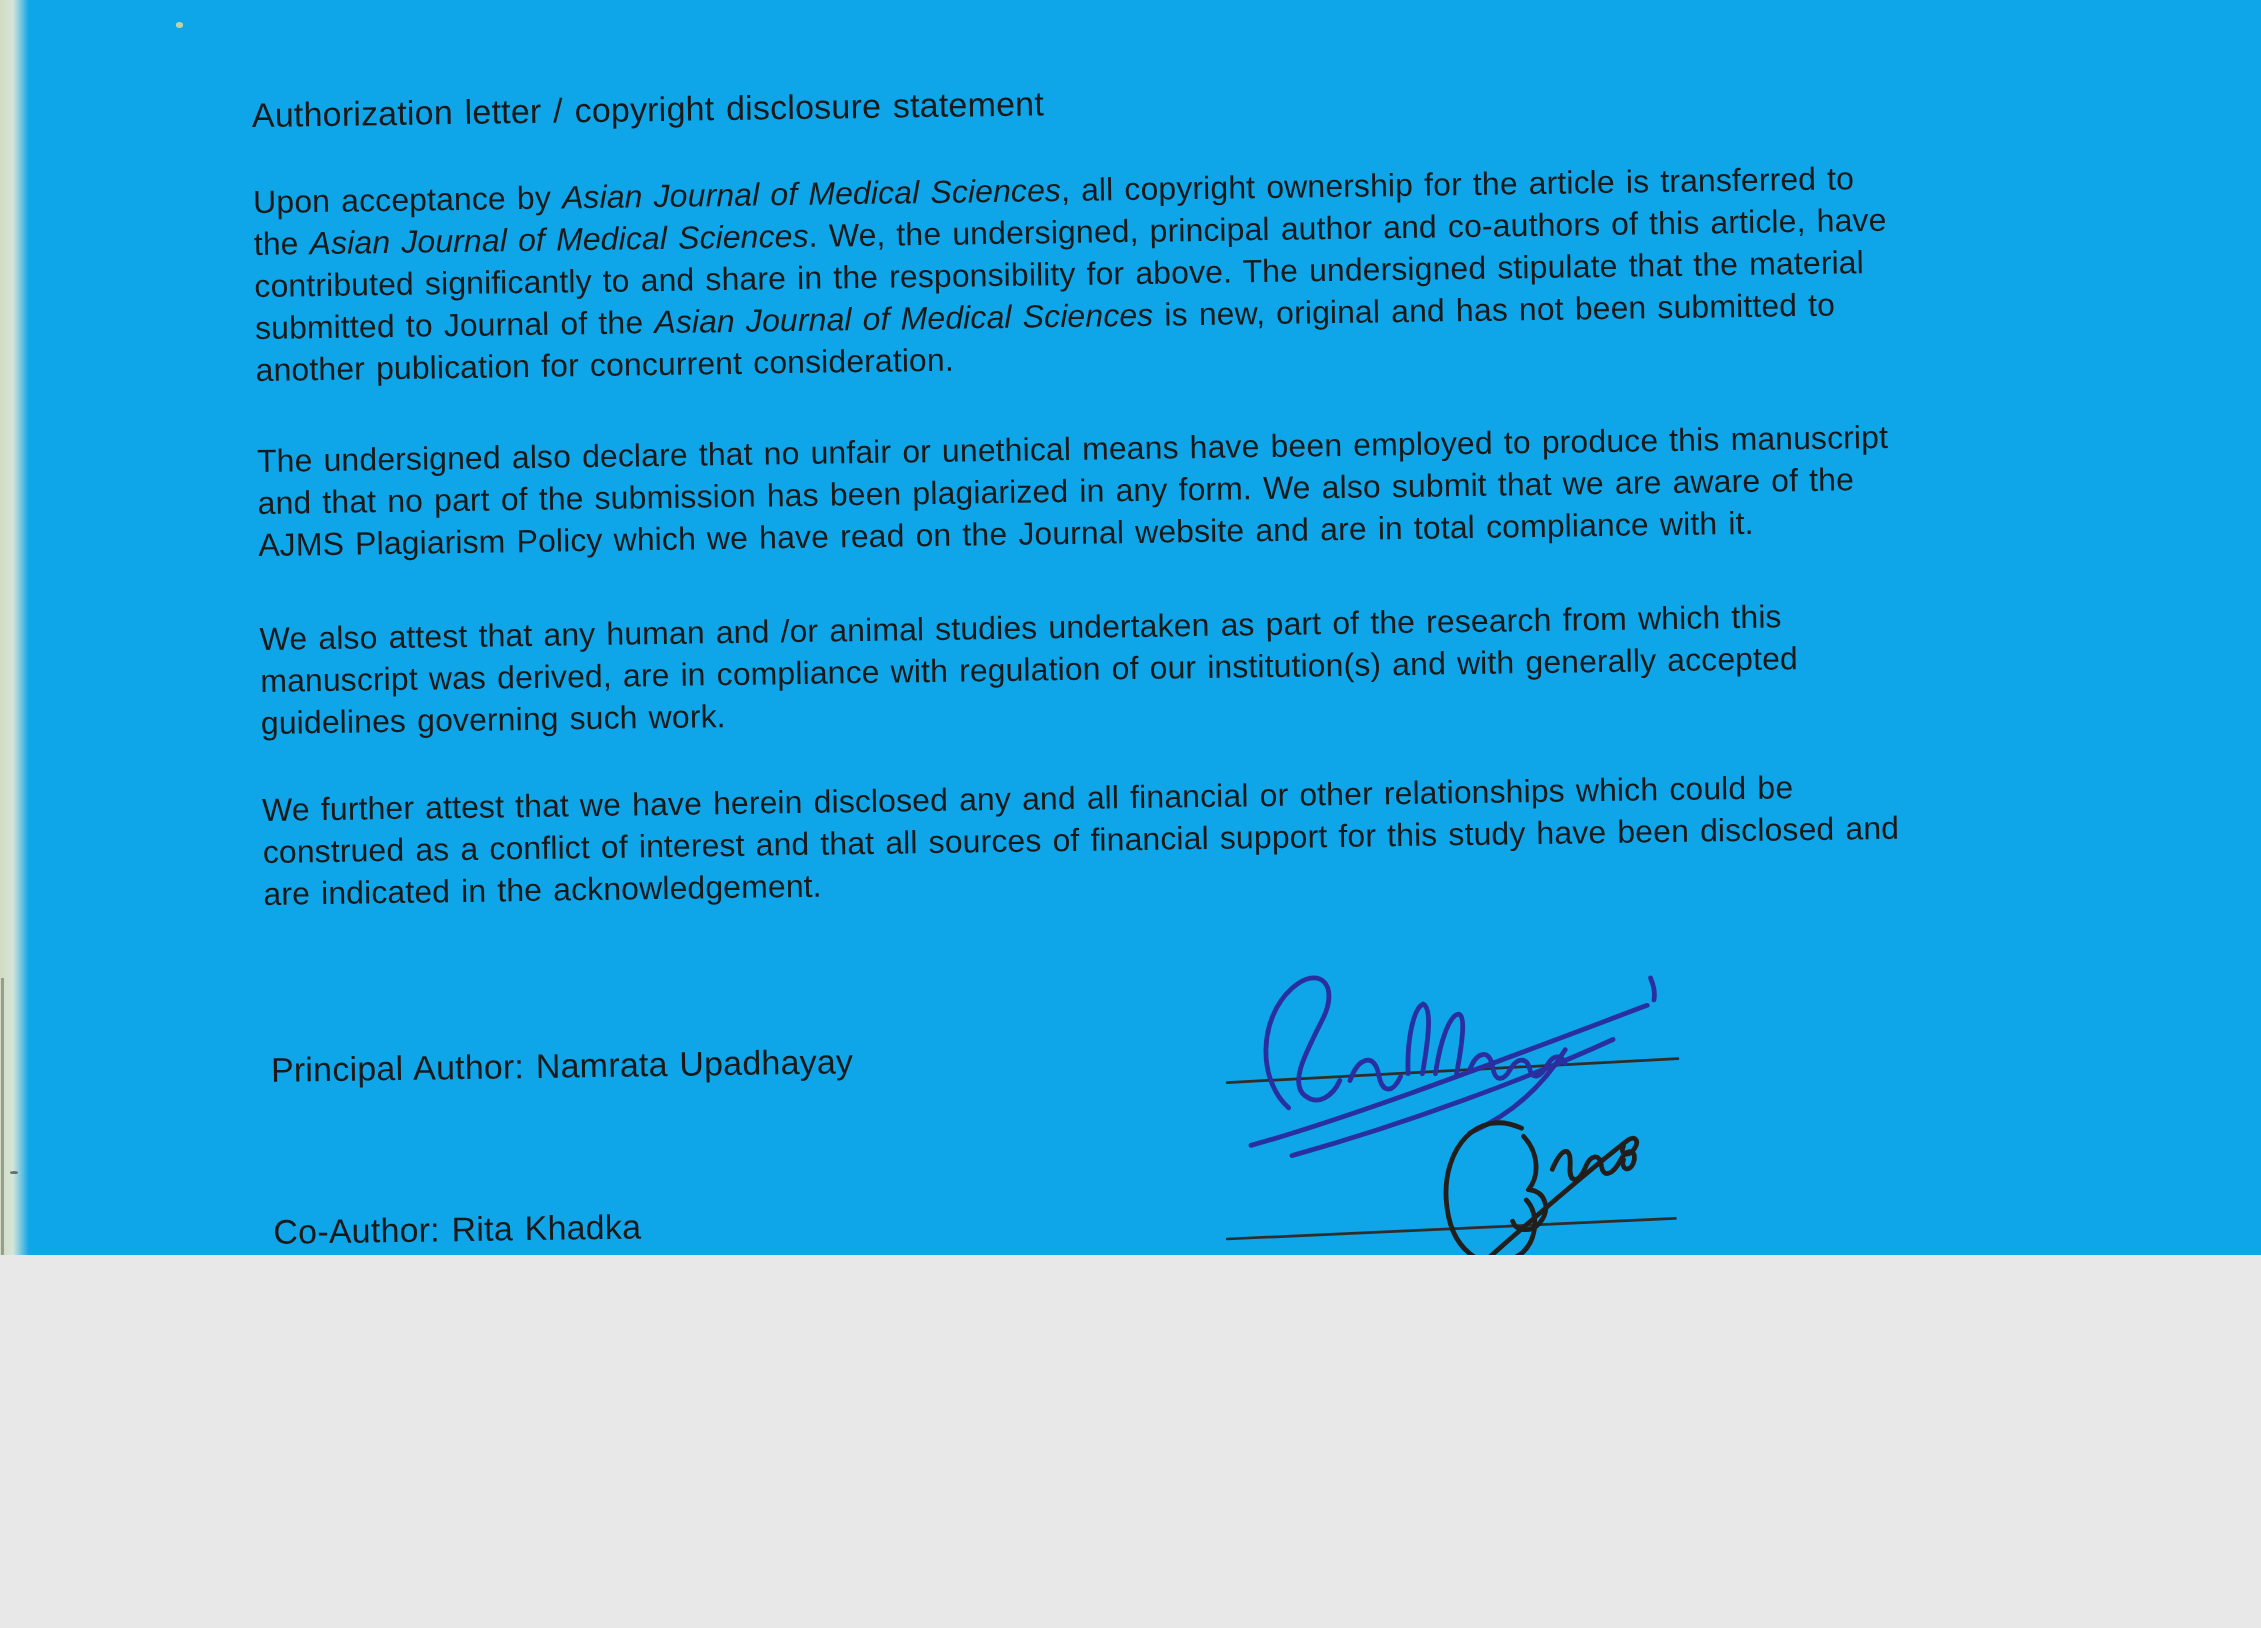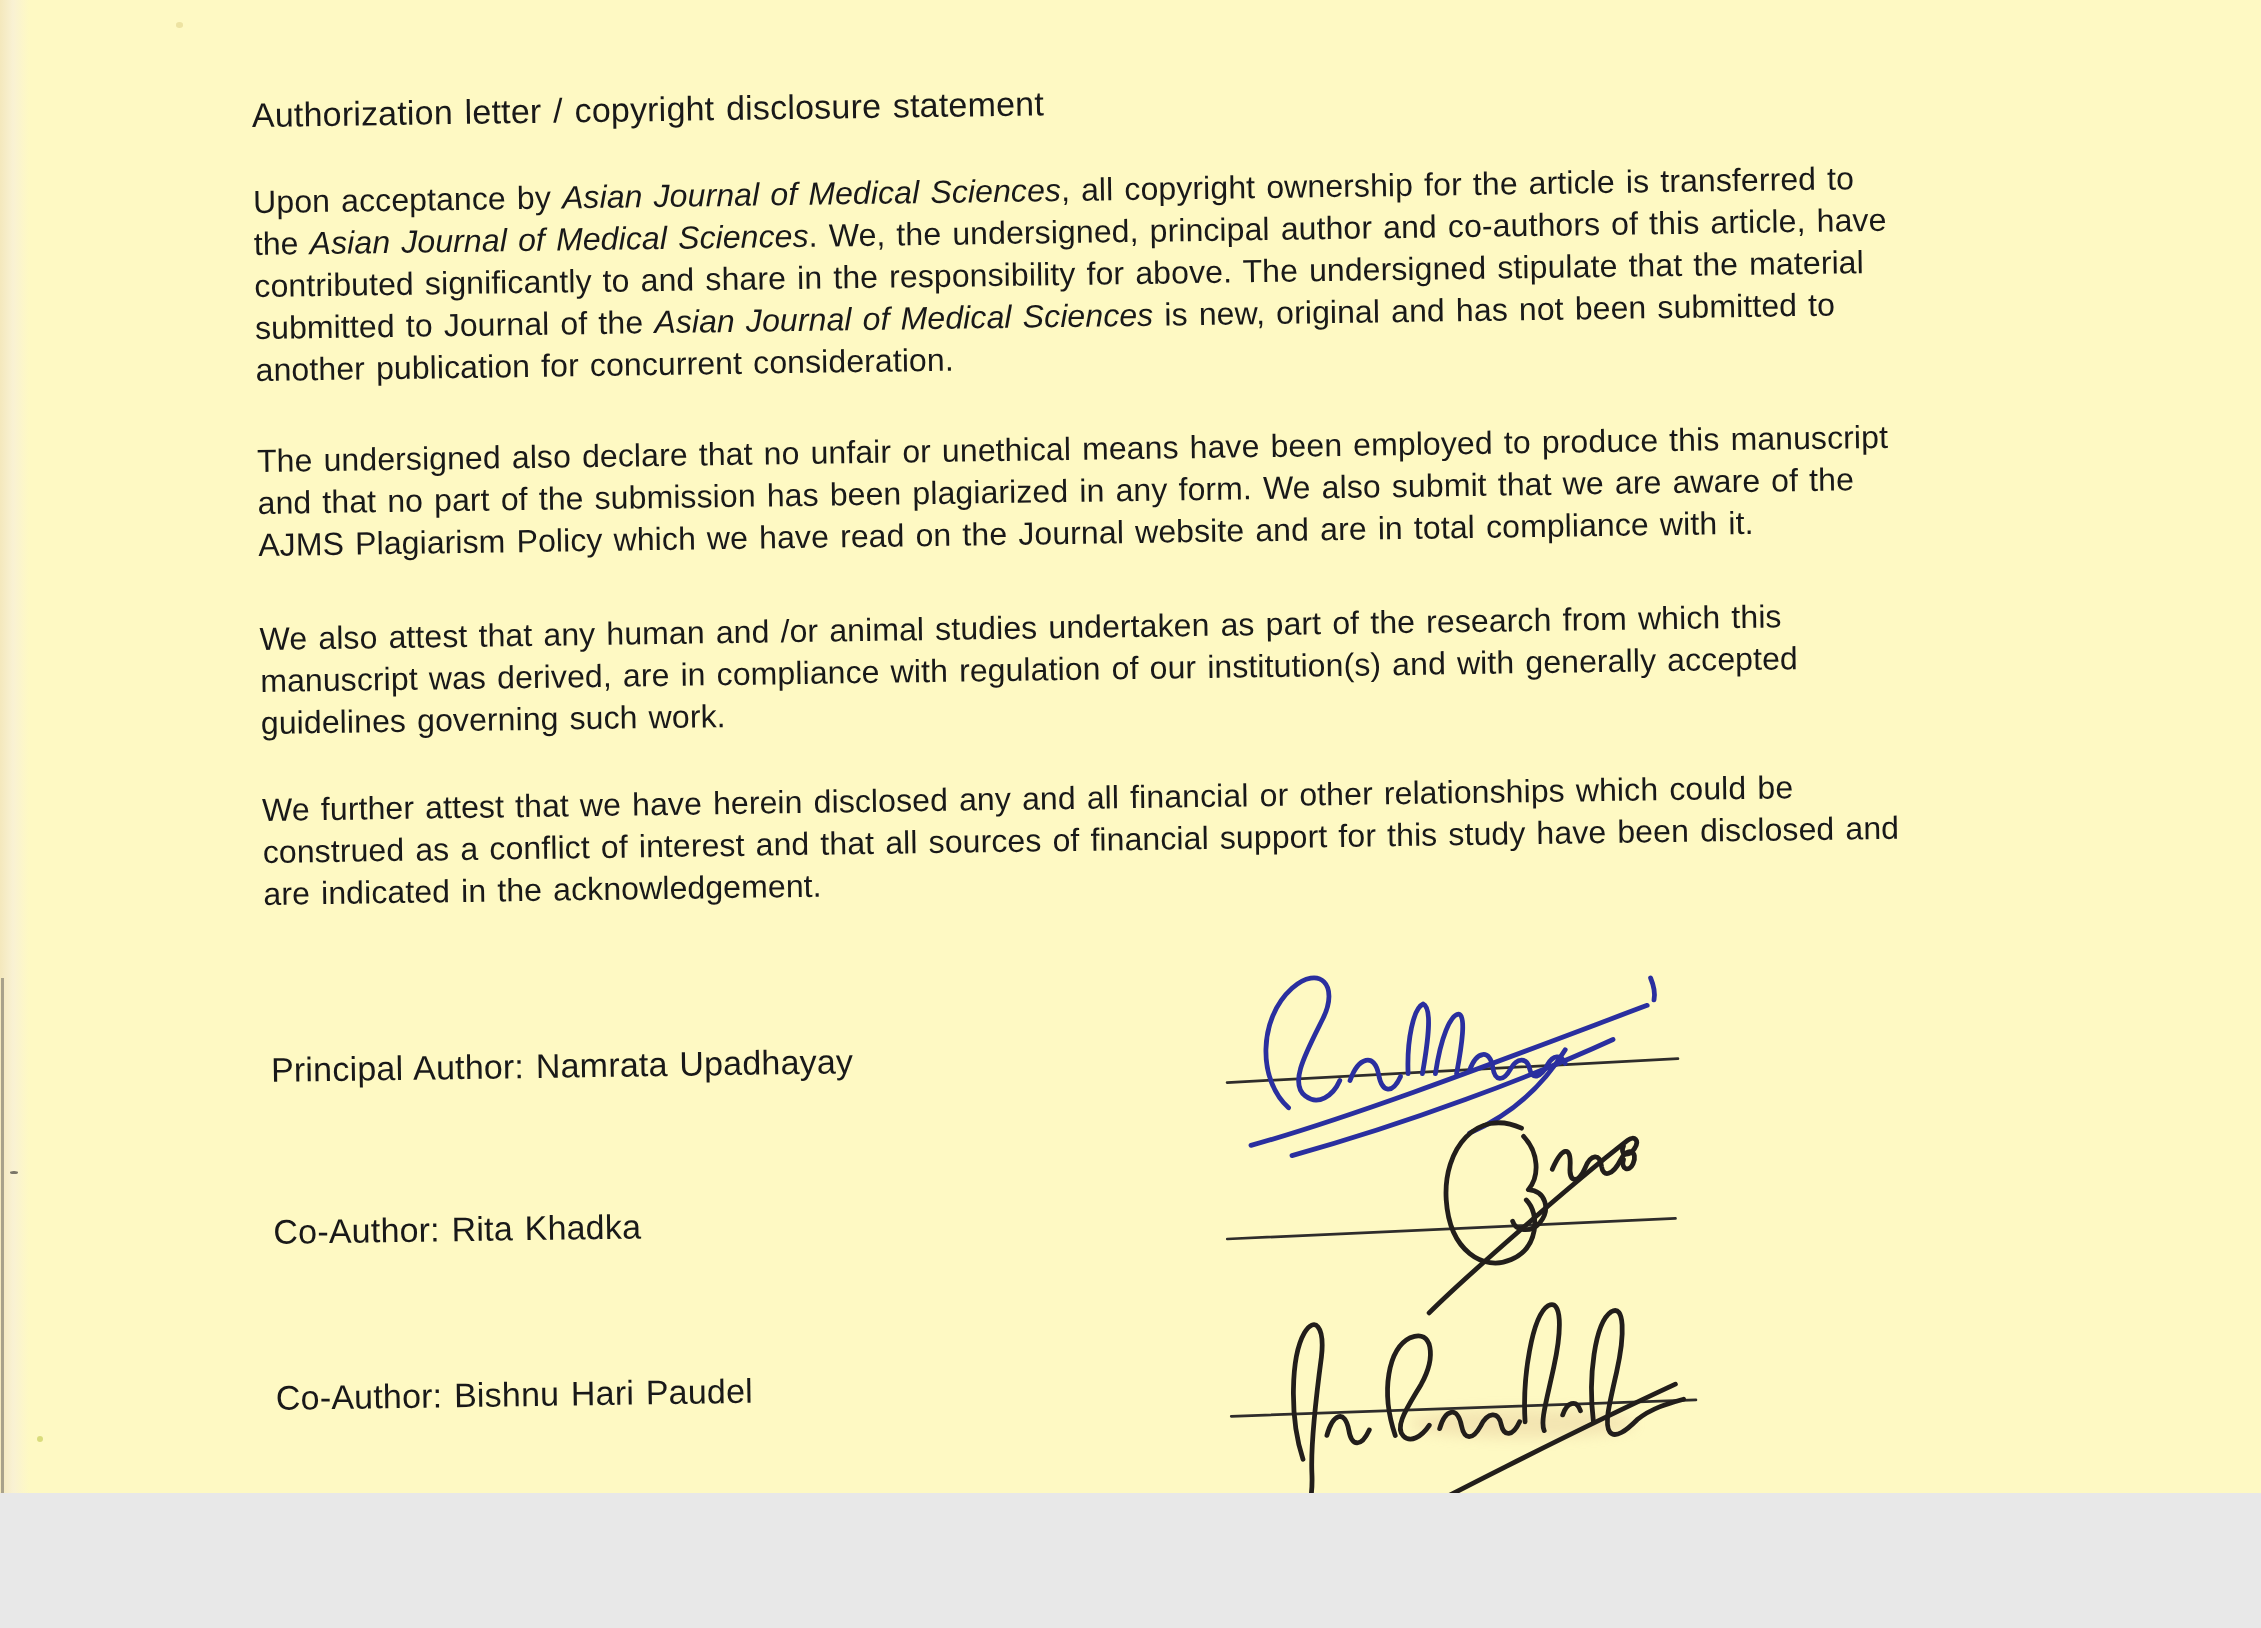--- a/index.html
+++ b/index.html
@@ -1,19 +1,19 @@
 <!DOCTYPE html>
 <html style="--text-ink: #191919; --blue-ink: #2a2f9f; --black-ink: #221e1b; --rule: #2f2d2b; --paper: #fcfcfa;font-size:11px"><head>
 <meta charset="utf-8">
 <style>
   html,body{margin:0;padding:0;background:#e8e8e8;}
   .page{
     position:relative;
-    width:2261px;height:1493px;
-    background:#fef9c3;
+    width:2261px;height:1255px;
+    background:#0ea5e9;
     overflow:hidden;
     font-family:"Liberation Sans", sans-serif;
     color:var(--text-ink,#191919);
   }
   .edge-strip{
     position:absolute;left:0;top:0;width:29px;height:1629px;
     background:linear-gradient(to right,#f2e5bb 0%,#f8f0d6 45%,rgba(252,252,250,0) 100%);
     opacity:.85;
   }
   .edge-hairline{

